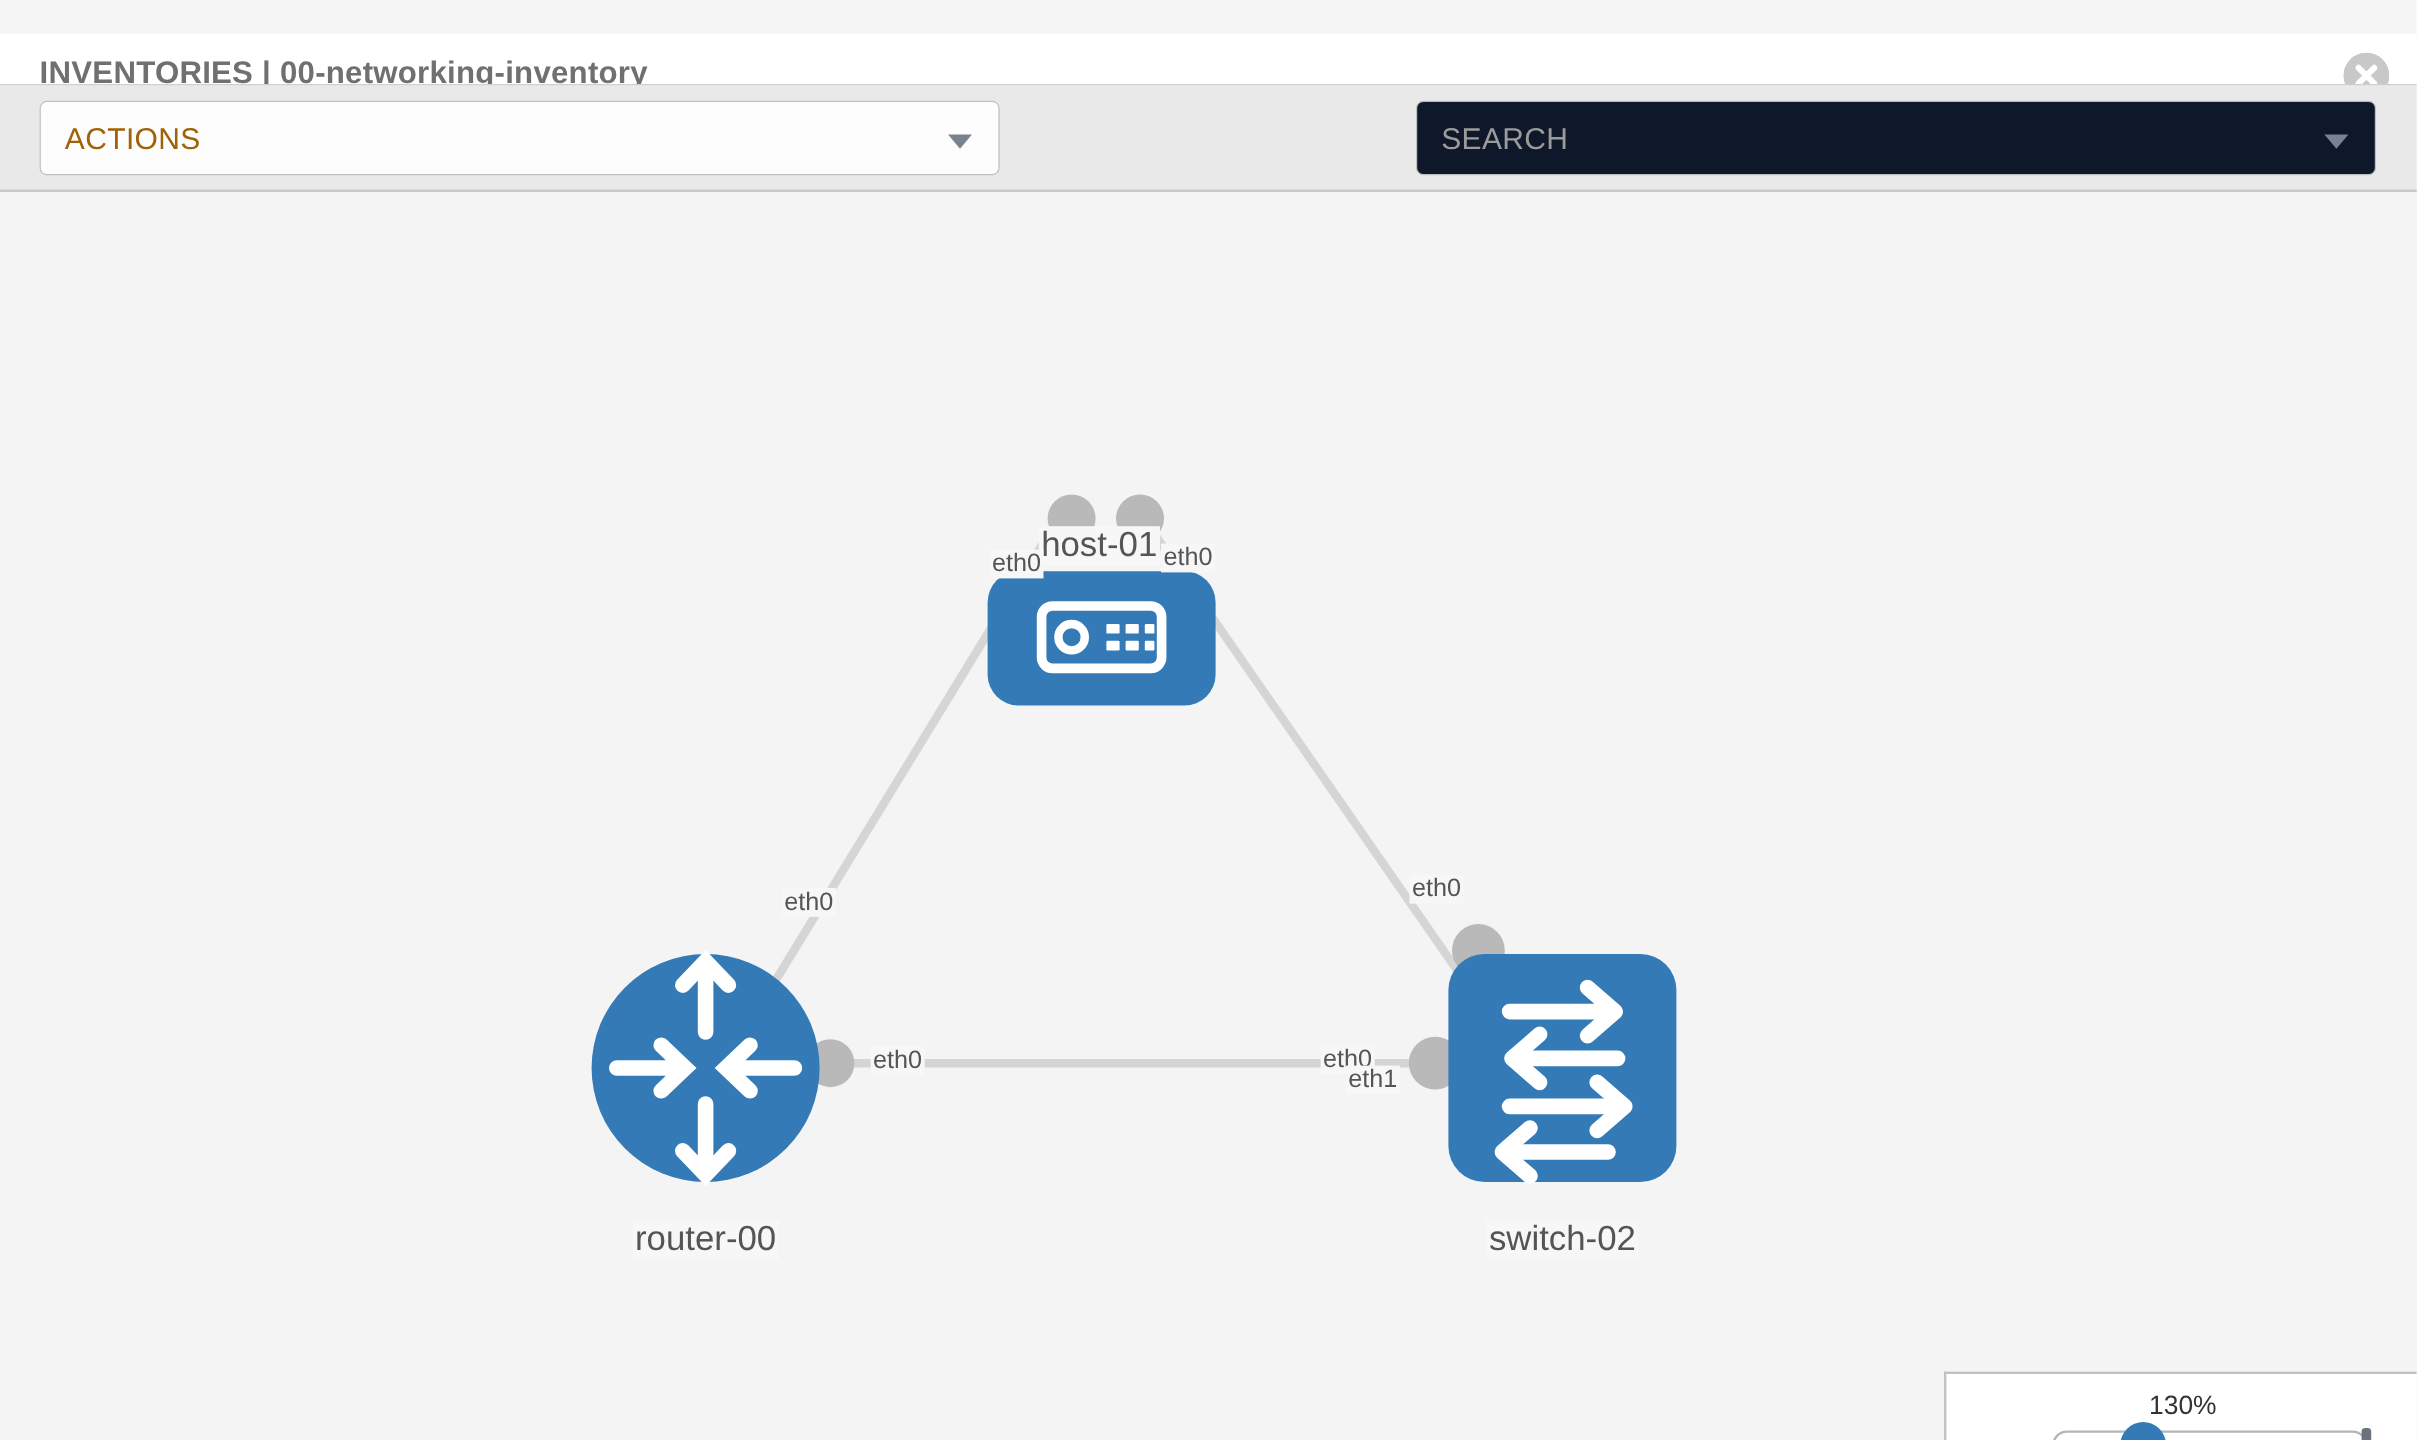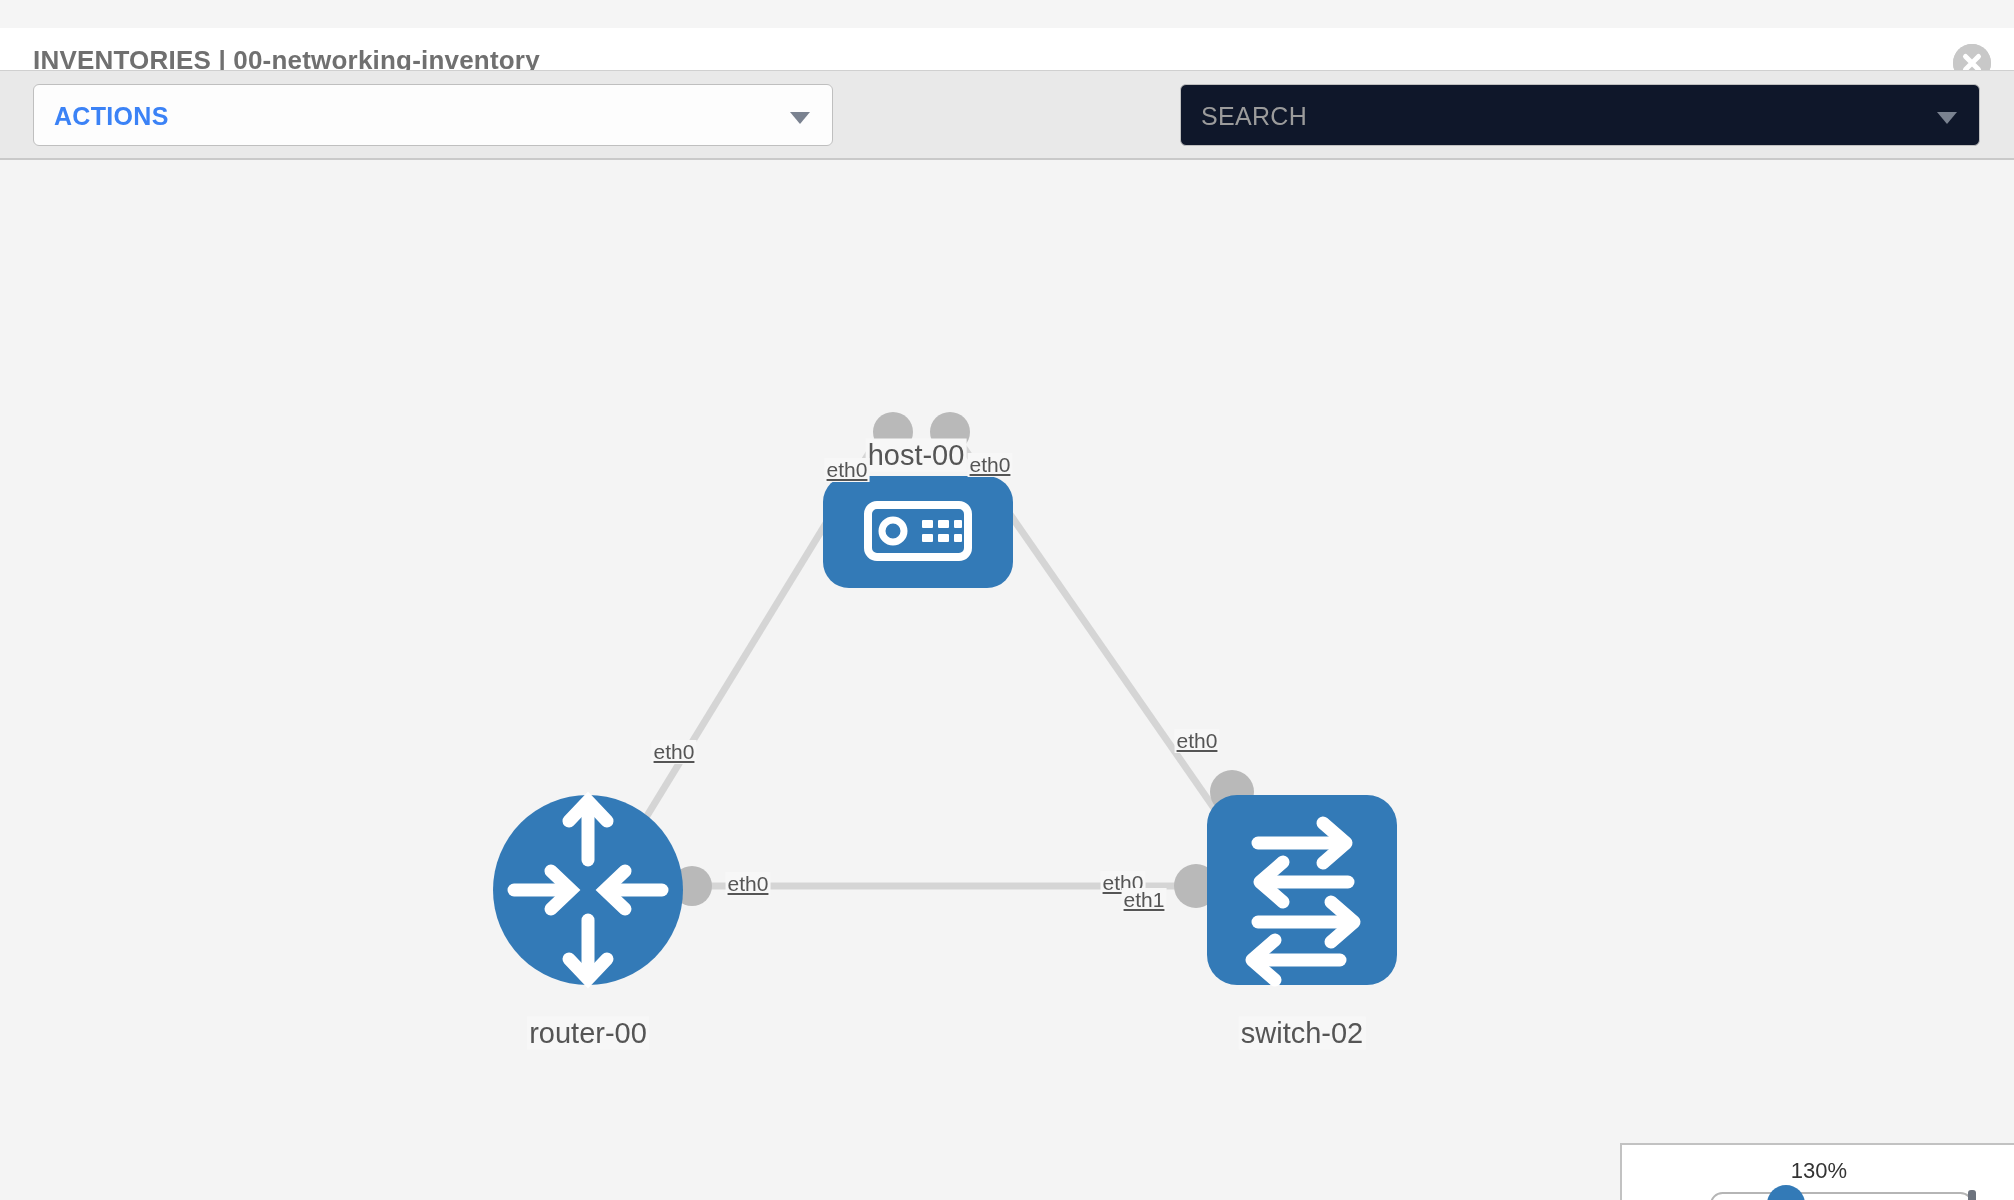--- a/index.html
+++ b/index.html
@@ -72,23 +72,22 @@
     border: 1px solid #bfbfbf;
     border-radius: 6px;
     box-sizing: border-box;
     cursor: pointer;
   }
   .actions-label {
     position: absolute;
     left: 20px;
     top: 17px;
     font-size: 25px;
-    color: #3b82f6;
+    color: #a16207;
     letter-spacing: 0.3px;
-    font-weight: bold;
   }
   .caret {
     position: absolute;
     right: 22px;
     top: 27px;
     width: 0; height: 0;
     border-left: 10px solid transparent;
     border-right: 10px solid transparent;
     border-top: 12px solid #7a8290;
   }
@@ -144,21 +143,20 @@
     transform: translate(-50%, -50%);
     pointer-events: none;
   }
   .node-name {
     font-size: 29px;
     padding: 0 2px;
   }
   .iface-label {
     font-size: 21px;
     padding: 0 2px;
-    text-decoration: underline;
   }
 
   
   .zoom-panel {
     position: absolute;
     left: 1620px;
     top: 1143px;
     width: 394px;
     height: 120px;
     background: #ffffff;
@@ -332,21 +330,21 @@
 
           <path d="M1258 762 L1352 762"></path>
           <path d="M1331 742 L1354 762 L1331 782"></path>
 
           <path d="M1340 800 L1254 800"></path>
           <path d="M1275 780 L1252 800 L1275 820"></path>
         </g>
       </g>
     </svg>
 
-    <div class="node-label node-name" style="left:916px; top:295px;">host-00</div>
+    <div class="node-label node-name" style="left:916px; top:295px;">host-01</div>
     <div class="node-label node-name" style="left:588px; top:873px;text-align:center;">router-00</div>
     <div class="node-label node-name" style="left:1302px; top:873px;">switch-02</div>
 
     <div class="node-label iface-label" style="left:847px; top:310px;">eth0</div>
     <div class="node-label iface-label" style="left:990px; top:305px;">eth0</div>
     <div class="node-label iface-label" style="left:674px; top:592px;">eth0</div>
     <div class="node-label iface-label" style="left:1197px; top:581px;">eth0</div>
     <div class="node-label iface-label" style="left:748px; top:724px;">eth0</div>
     <div class="node-label iface-label" style="left:1123px; top:723px;">eth0</div>
     <div class="node-label iface-label" style="left:1144px; top:740px;">eth1</div>

